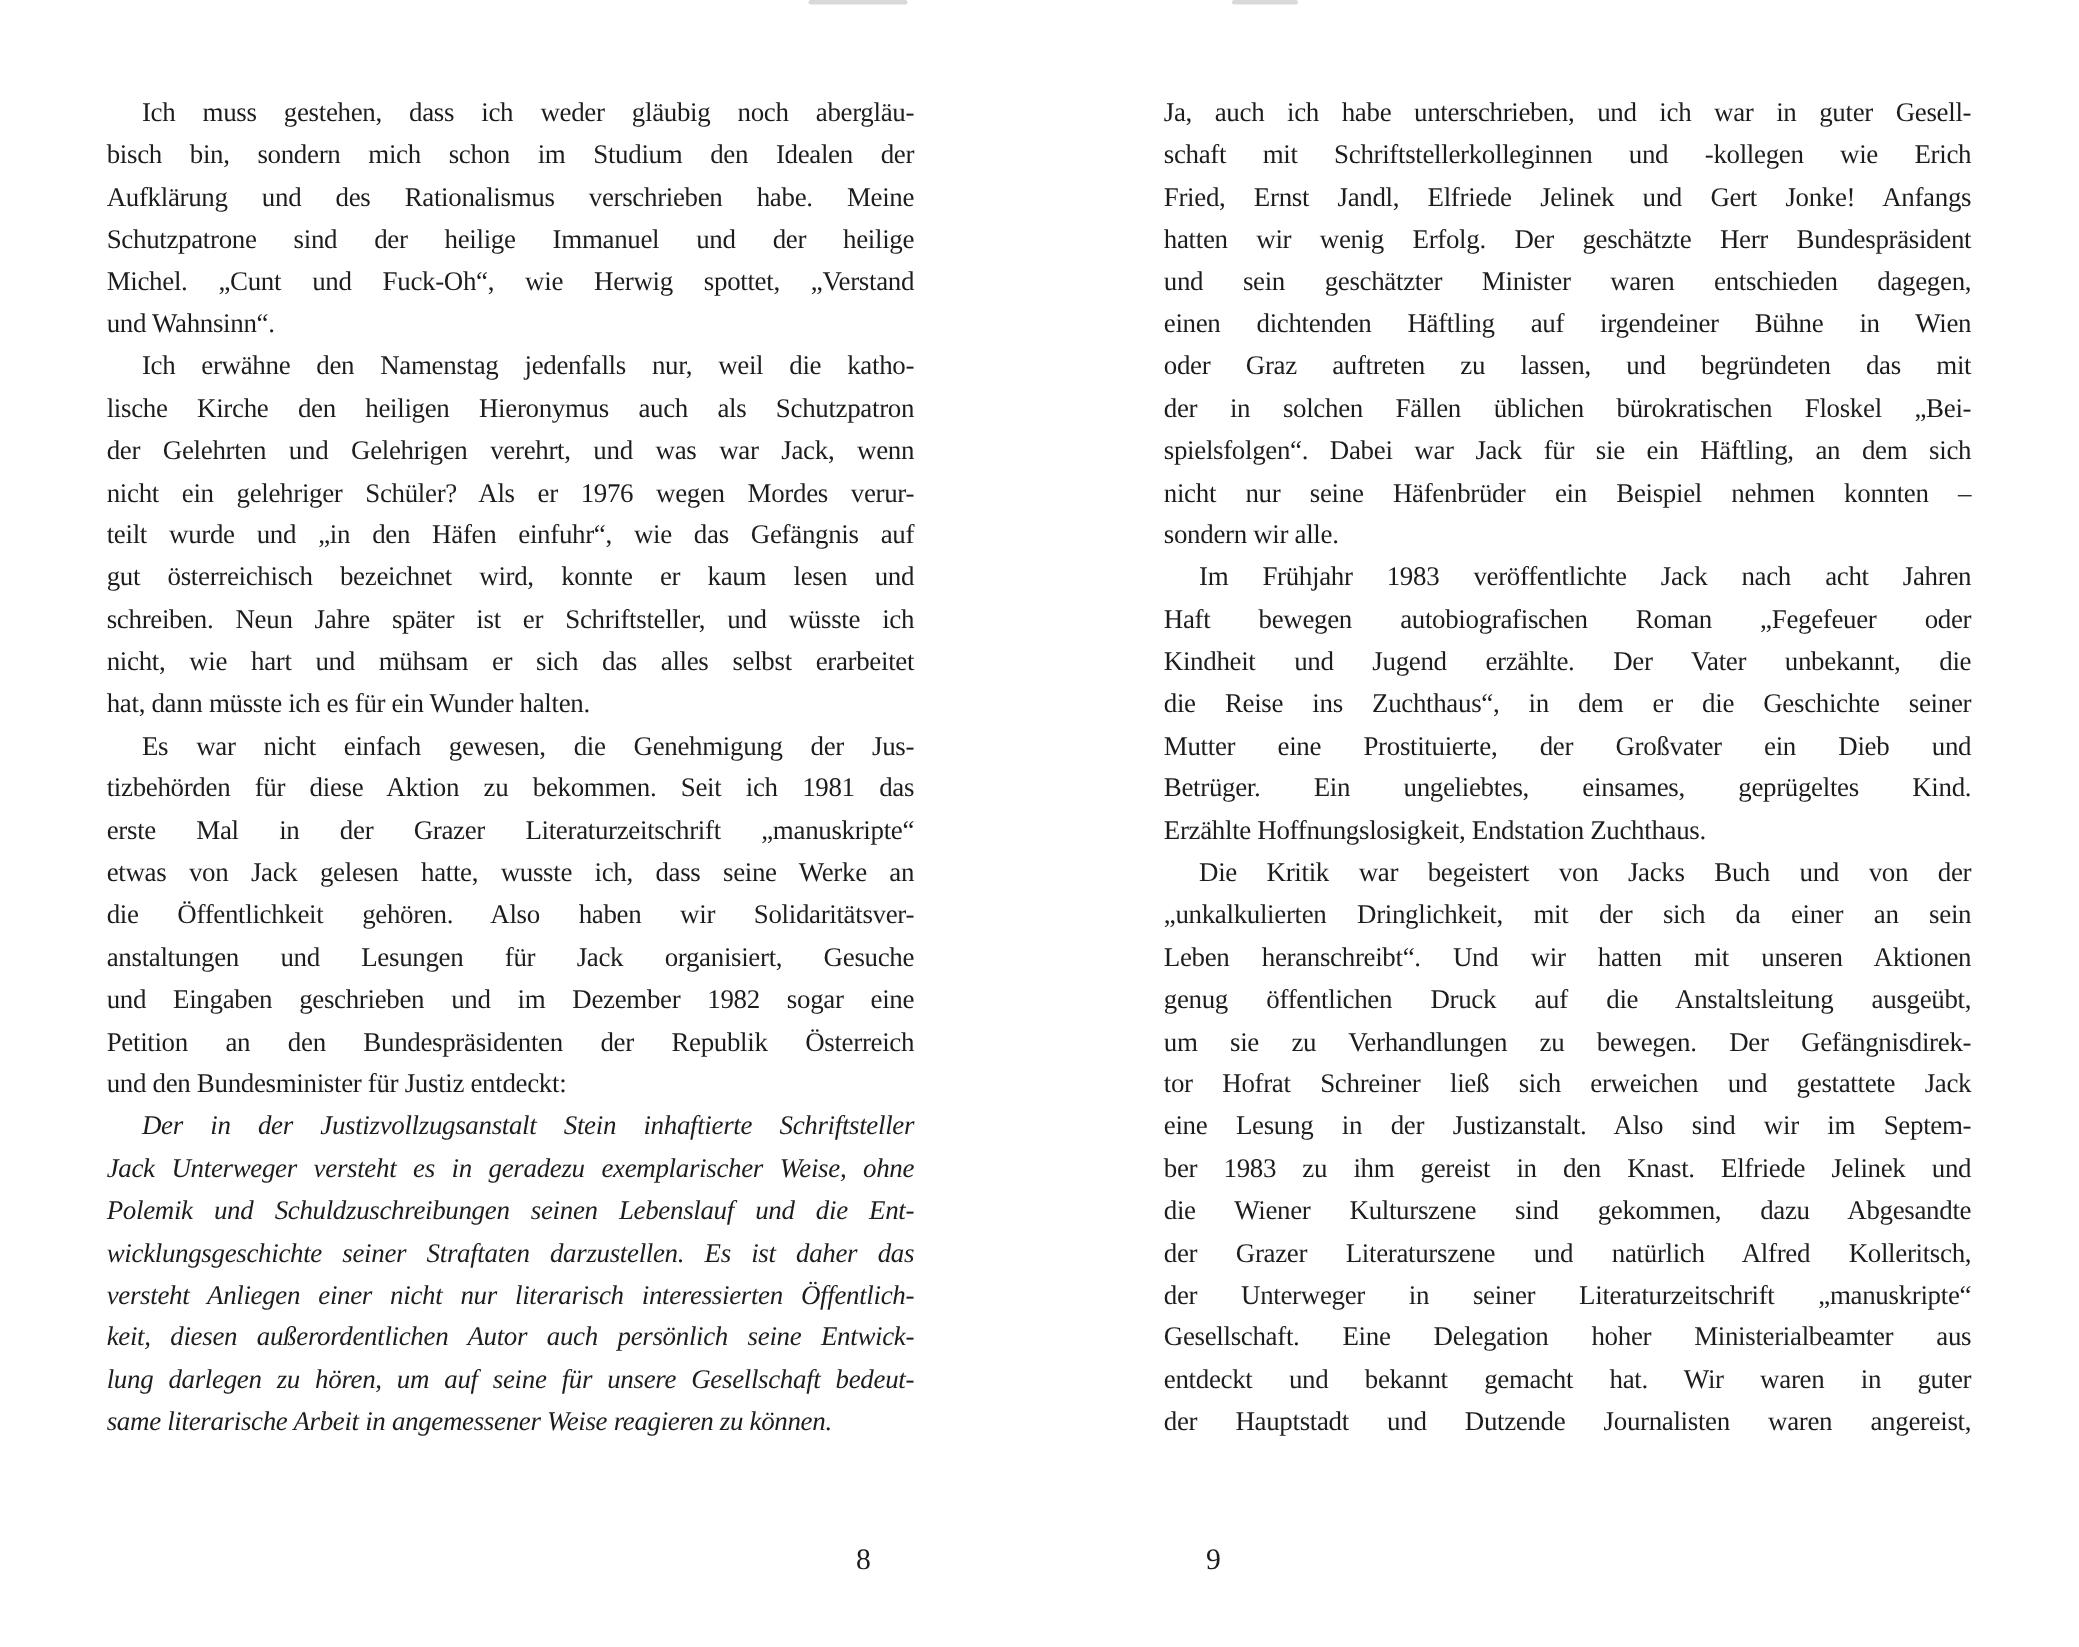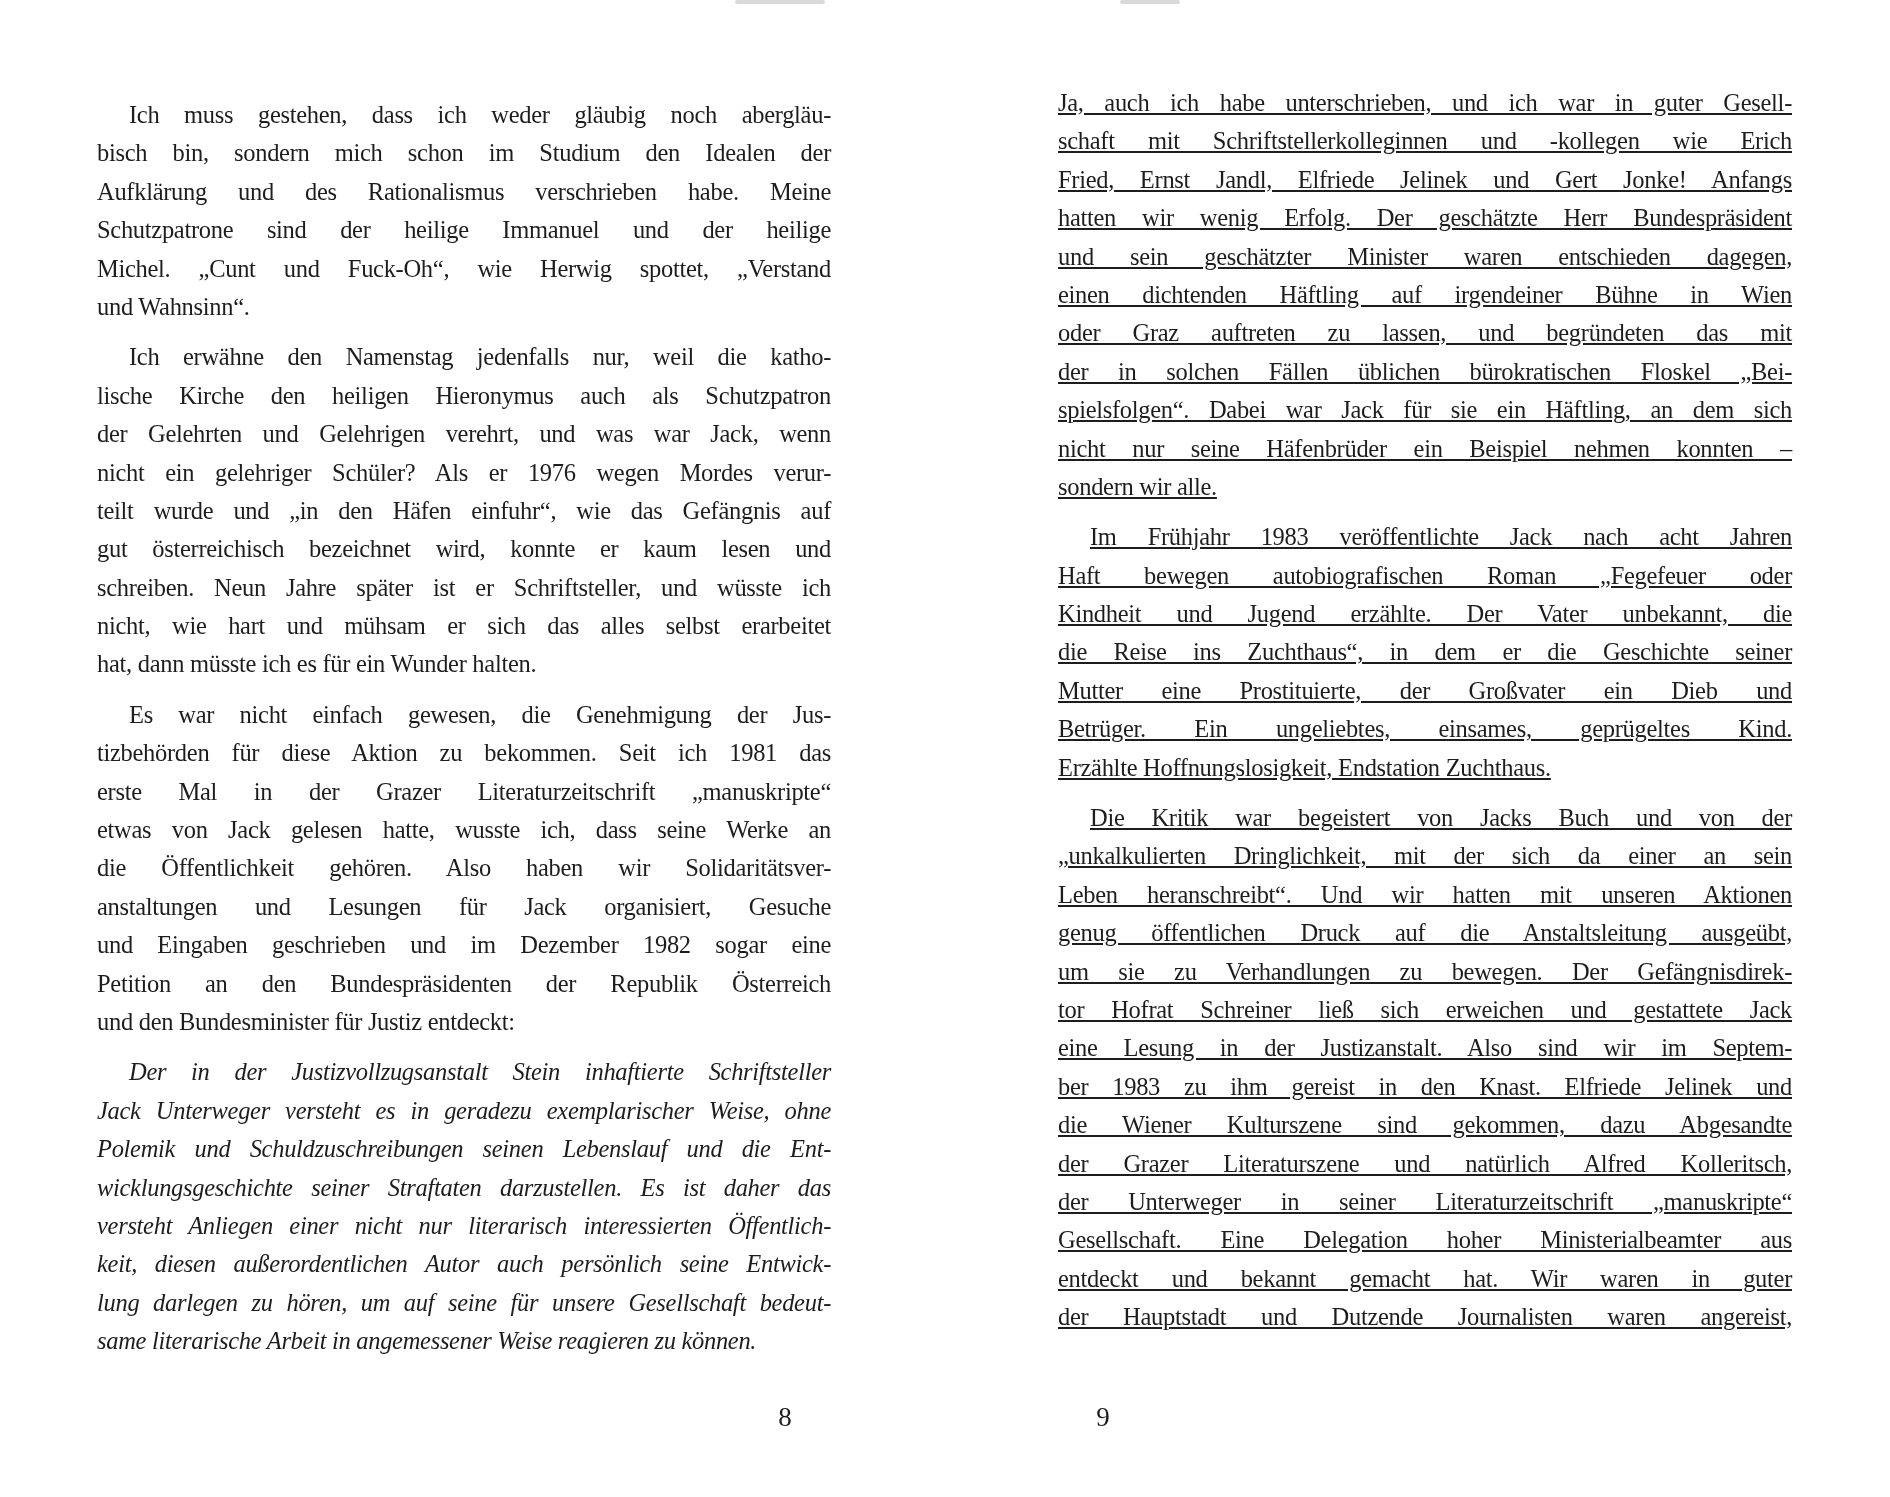--- a/index.html
+++ b/index.html
@@ -14,36 +14,35 @@
     font-family: "Liberation Serif", "DejaVu Serif", serif;
     color: #1d1d1d;
     overflow: hidden;
   }
   .text-col {
     position: absolute;
     top: 84px;
     width: 734px;
   }
   .col-left  { left: 97px;  }
-  .col-right { left: 1058px; text-decoration: underline; }
+  .col-right { left: 1058px; }
   .line {
     font-size: 24.5px;
     line-height: 38.4px;
     height: 38.4px;
     letter-spacing: -0.3px;
     white-space: nowrap;
     text-align: justify;
     text-align-last: justify;
   }
   .line.end {
     text-align-last: left;
   }
   .line.indent {
     text-indent: 32px;
-    margin-top: 12px;
   }
   .line.italic {
     font-style: italic;
   }
   .folio {
     position: absolute;
     top: 1400px;
     width: 40px;
     text-align: center;
     font-size: 27px;

